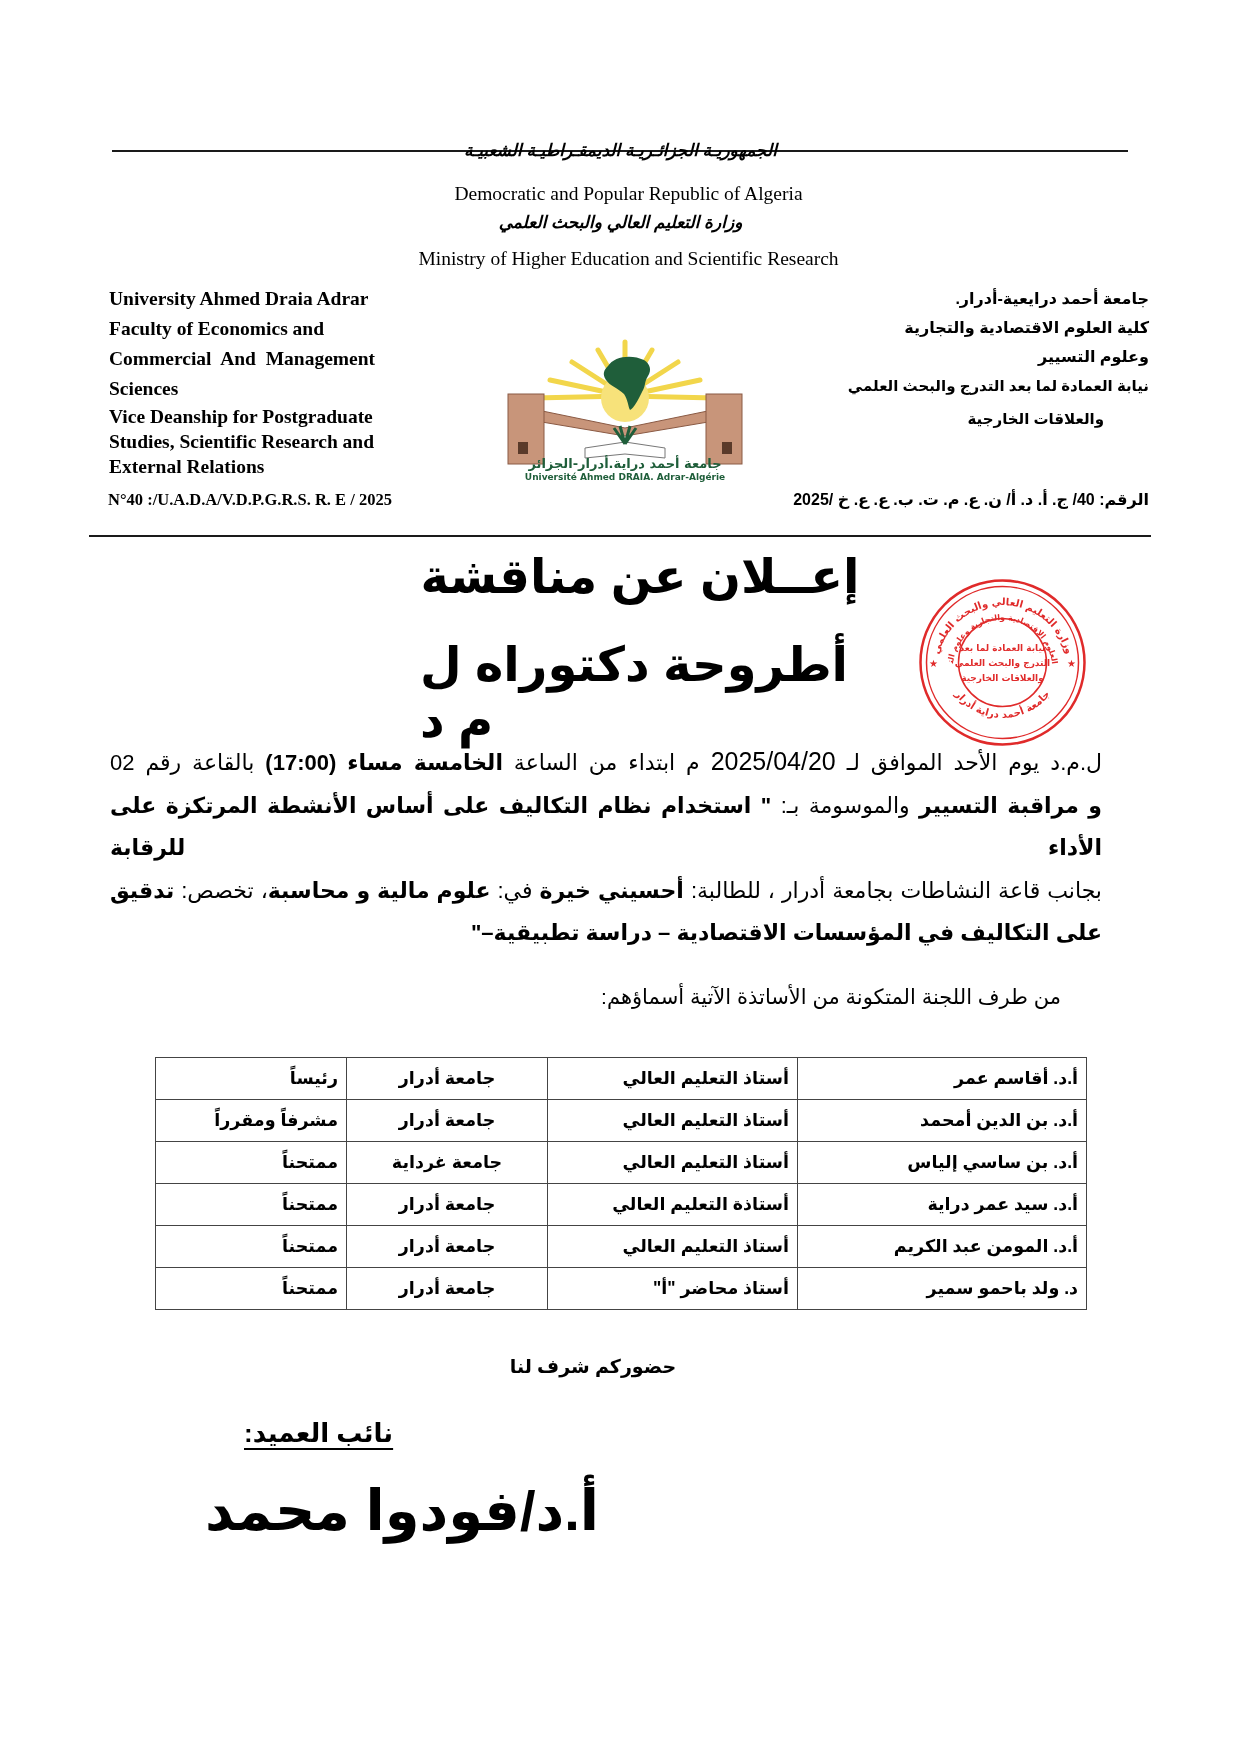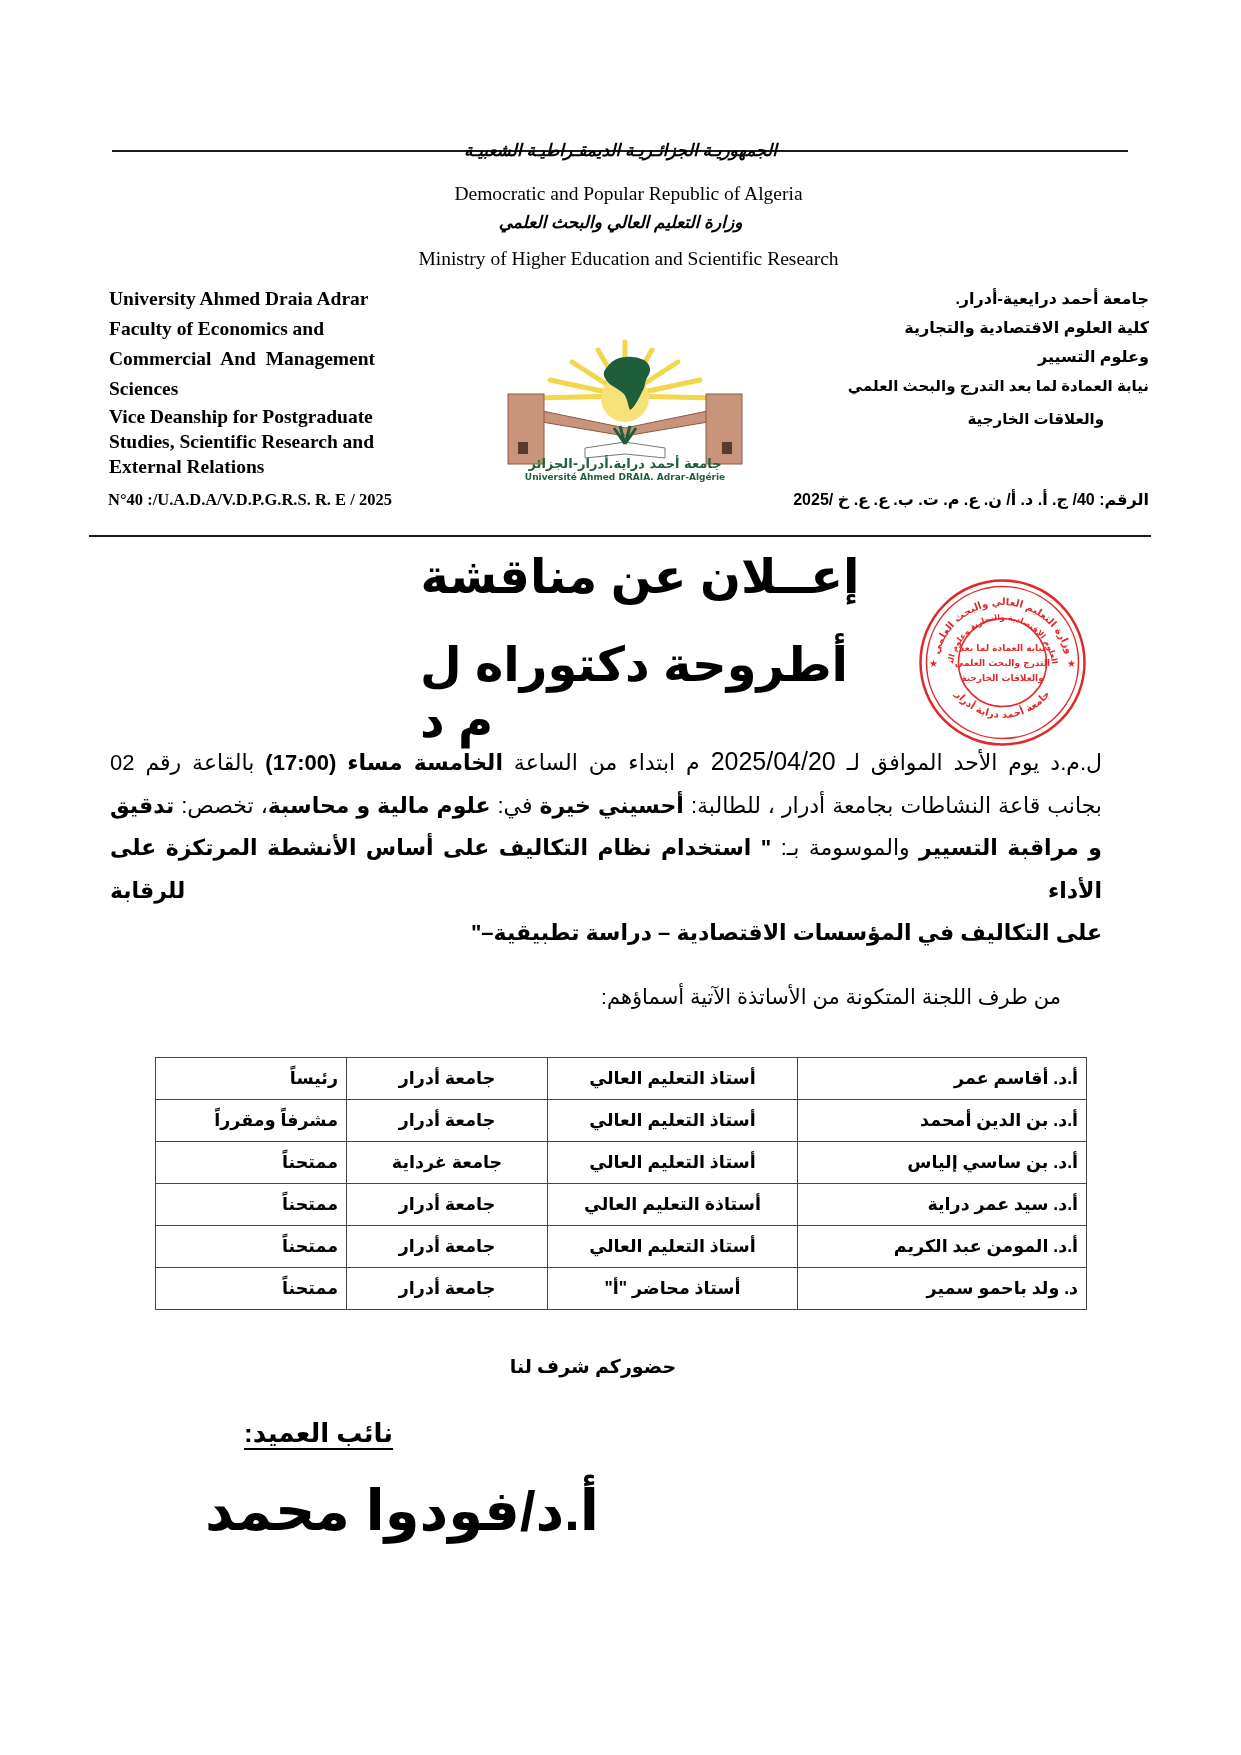--- a/index.html
+++ b/index.html
@@ -31,21 +31,21 @@
 
   .body-text { left: 110px; top: 740px; width: 992px; font-size: 22px; line-height: 42.5px; text-align: justify; text-align-last: justify; }
   .body-text .ln { display: block; }
   .body-text .last { text-align-last: right; }
   .b { font-weight: bold; }
   .intro2 { right: 180px; top: 985px; font-size: 21px; }
 
   table.committee { position: absolute; left: 155px; top: 1057px; width: 932px; border-collapse: collapse; direction: rtl; }
   table.committee td { border: 1.5px solid #444; height: 41px; font-size: 17.5px; font-weight: bold; padding: 0 8px; white-space: nowrap; }
   td.c-name { width: 272px; text-align: right; }
-  td.c-rank { width: 233px; text-align: center; }
+  td.c-rank { width: 233px; }
   td.c-uni { width: 184px; text-align: center; }
   td.c-role { text-align: right; }
 
   .closing { left: 0; width: 1241px; top: 1355px; text-align: center; font-size: 19px; font-weight: bold; padding-right: 55px; box-sizing: border-box; }
   .sig-title { left: 244px; top: 1418px; font-size: 26px; font-weight: bold; text-decoration: underline; text-underline-offset: 6px; }
   .sig-name { left: 205px; top: 1478px; font-size: 56px; font-weight: bold; }
 </style>
 </head>
 <body>
 
@@ -129,22 +129,22 @@
     <text x="87.5" y="76" text-anchor="middle" font-size="9" font-weight="bold" fill="#e02a2a" font-family="DejaVu Sans, sans-serif">نيابة العمادة لما بعد</text>
     <text x="87.5" y="91" text-anchor="middle" font-size="9" font-weight="bold" fill="#e02a2a" font-family="DejaVu Sans, sans-serif">التدرج والبحث العلمي</text>
     <text x="87.5" y="106" text-anchor="middle" font-size="9" font-weight="bold" fill="#e02a2a" font-family="DejaVu Sans, sans-serif">والعلاقات الخارجية</text>
     <text x="14" y="92" font-size="10" fill="#e02a2a">★</text>
     <text x="152" y="92" font-size="10" fill="#e02a2a">★</text>
   </svg>
 </div>
 
 <div class="abs body-text sans rtl">
   <span class="ln"><span>ل.م.د يوم الأحد الموافق لـ </span><span dir="ltr" style="font-size:25px;">2025/04/20</span><span> م ابتداء من الساعة </span><span class="b">الخامسة مساء (17:00)</span><span> بالقاعة رقم 02</span></span>
+  <span class="ln"><span class="b">و مراقبة التسيير</span><span> والموسومة بـ: </span><span class="b">" استخدام نظام التكاليف على أساس الأنشطة المرتكزة على الأداء للرقابة</span></span>
   <span class="ln"><span>بجانب قاعة النشاطات بجامعة أدرار ، للطالبة: </span><span class="b">أحسيني خيرة</span><span> في: </span><span class="b">علوم مالية و محاسبة</span><span>، تخصص: </span><span class="b">تدقيق</span></span>
-  <span class="ln"><span class="b">و مراقبة التسيير</span><span> والموسومة بـ: </span><span class="b">" استخدام نظام التكاليف على أساس الأنشطة المرتكزة على الأداء للرقابة</span></span>
   <span class="ln last b">على التكاليف في المؤسسات الاقتصادية – دراسة تطبيقية–"</span>
 </div>
 <div class="abs intro2 sans rtl">من طرف اللجنة المتكونة من الأساتذة الآتية أسماؤهم:</div>
 
 <table class="committee sans">
   <tbody id="committee-body">
       <tr>
         <td class="c-name">أ.د. أقاسم عمر</td>
         <td class="c-rank">أستاذ التعليم العالي</td>
         <td class="c-uni">جامعة أدرار</td>

